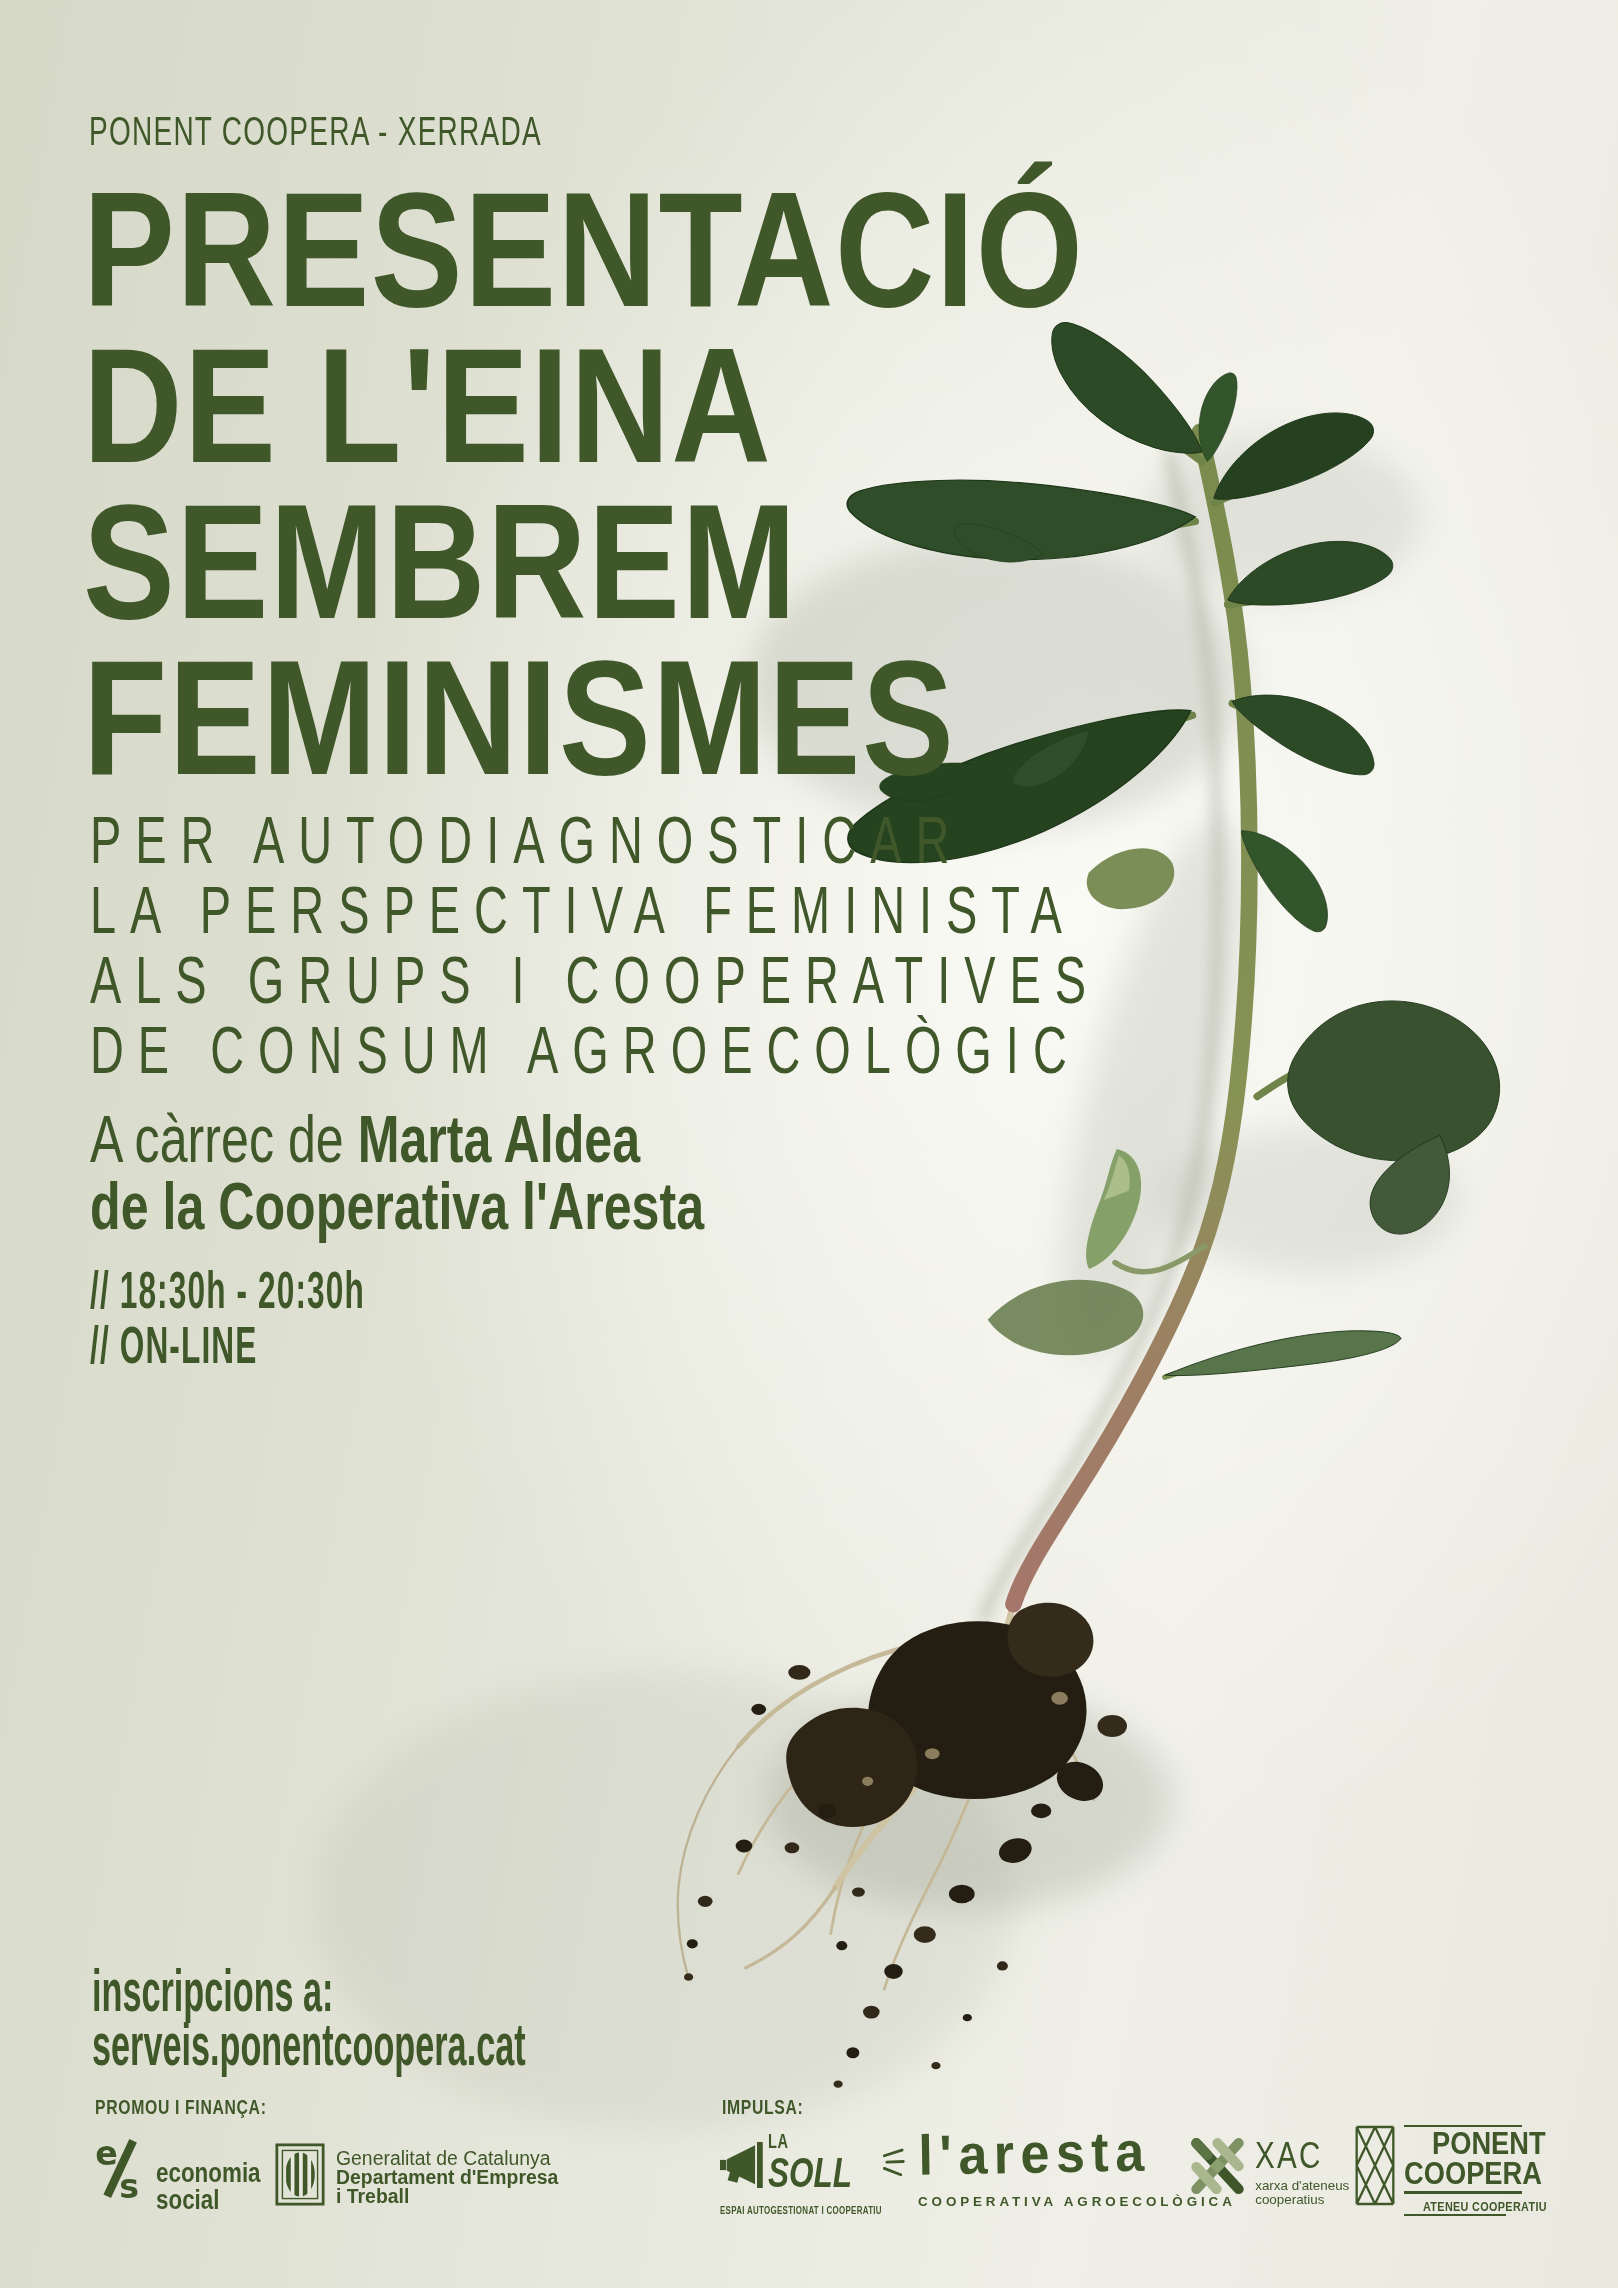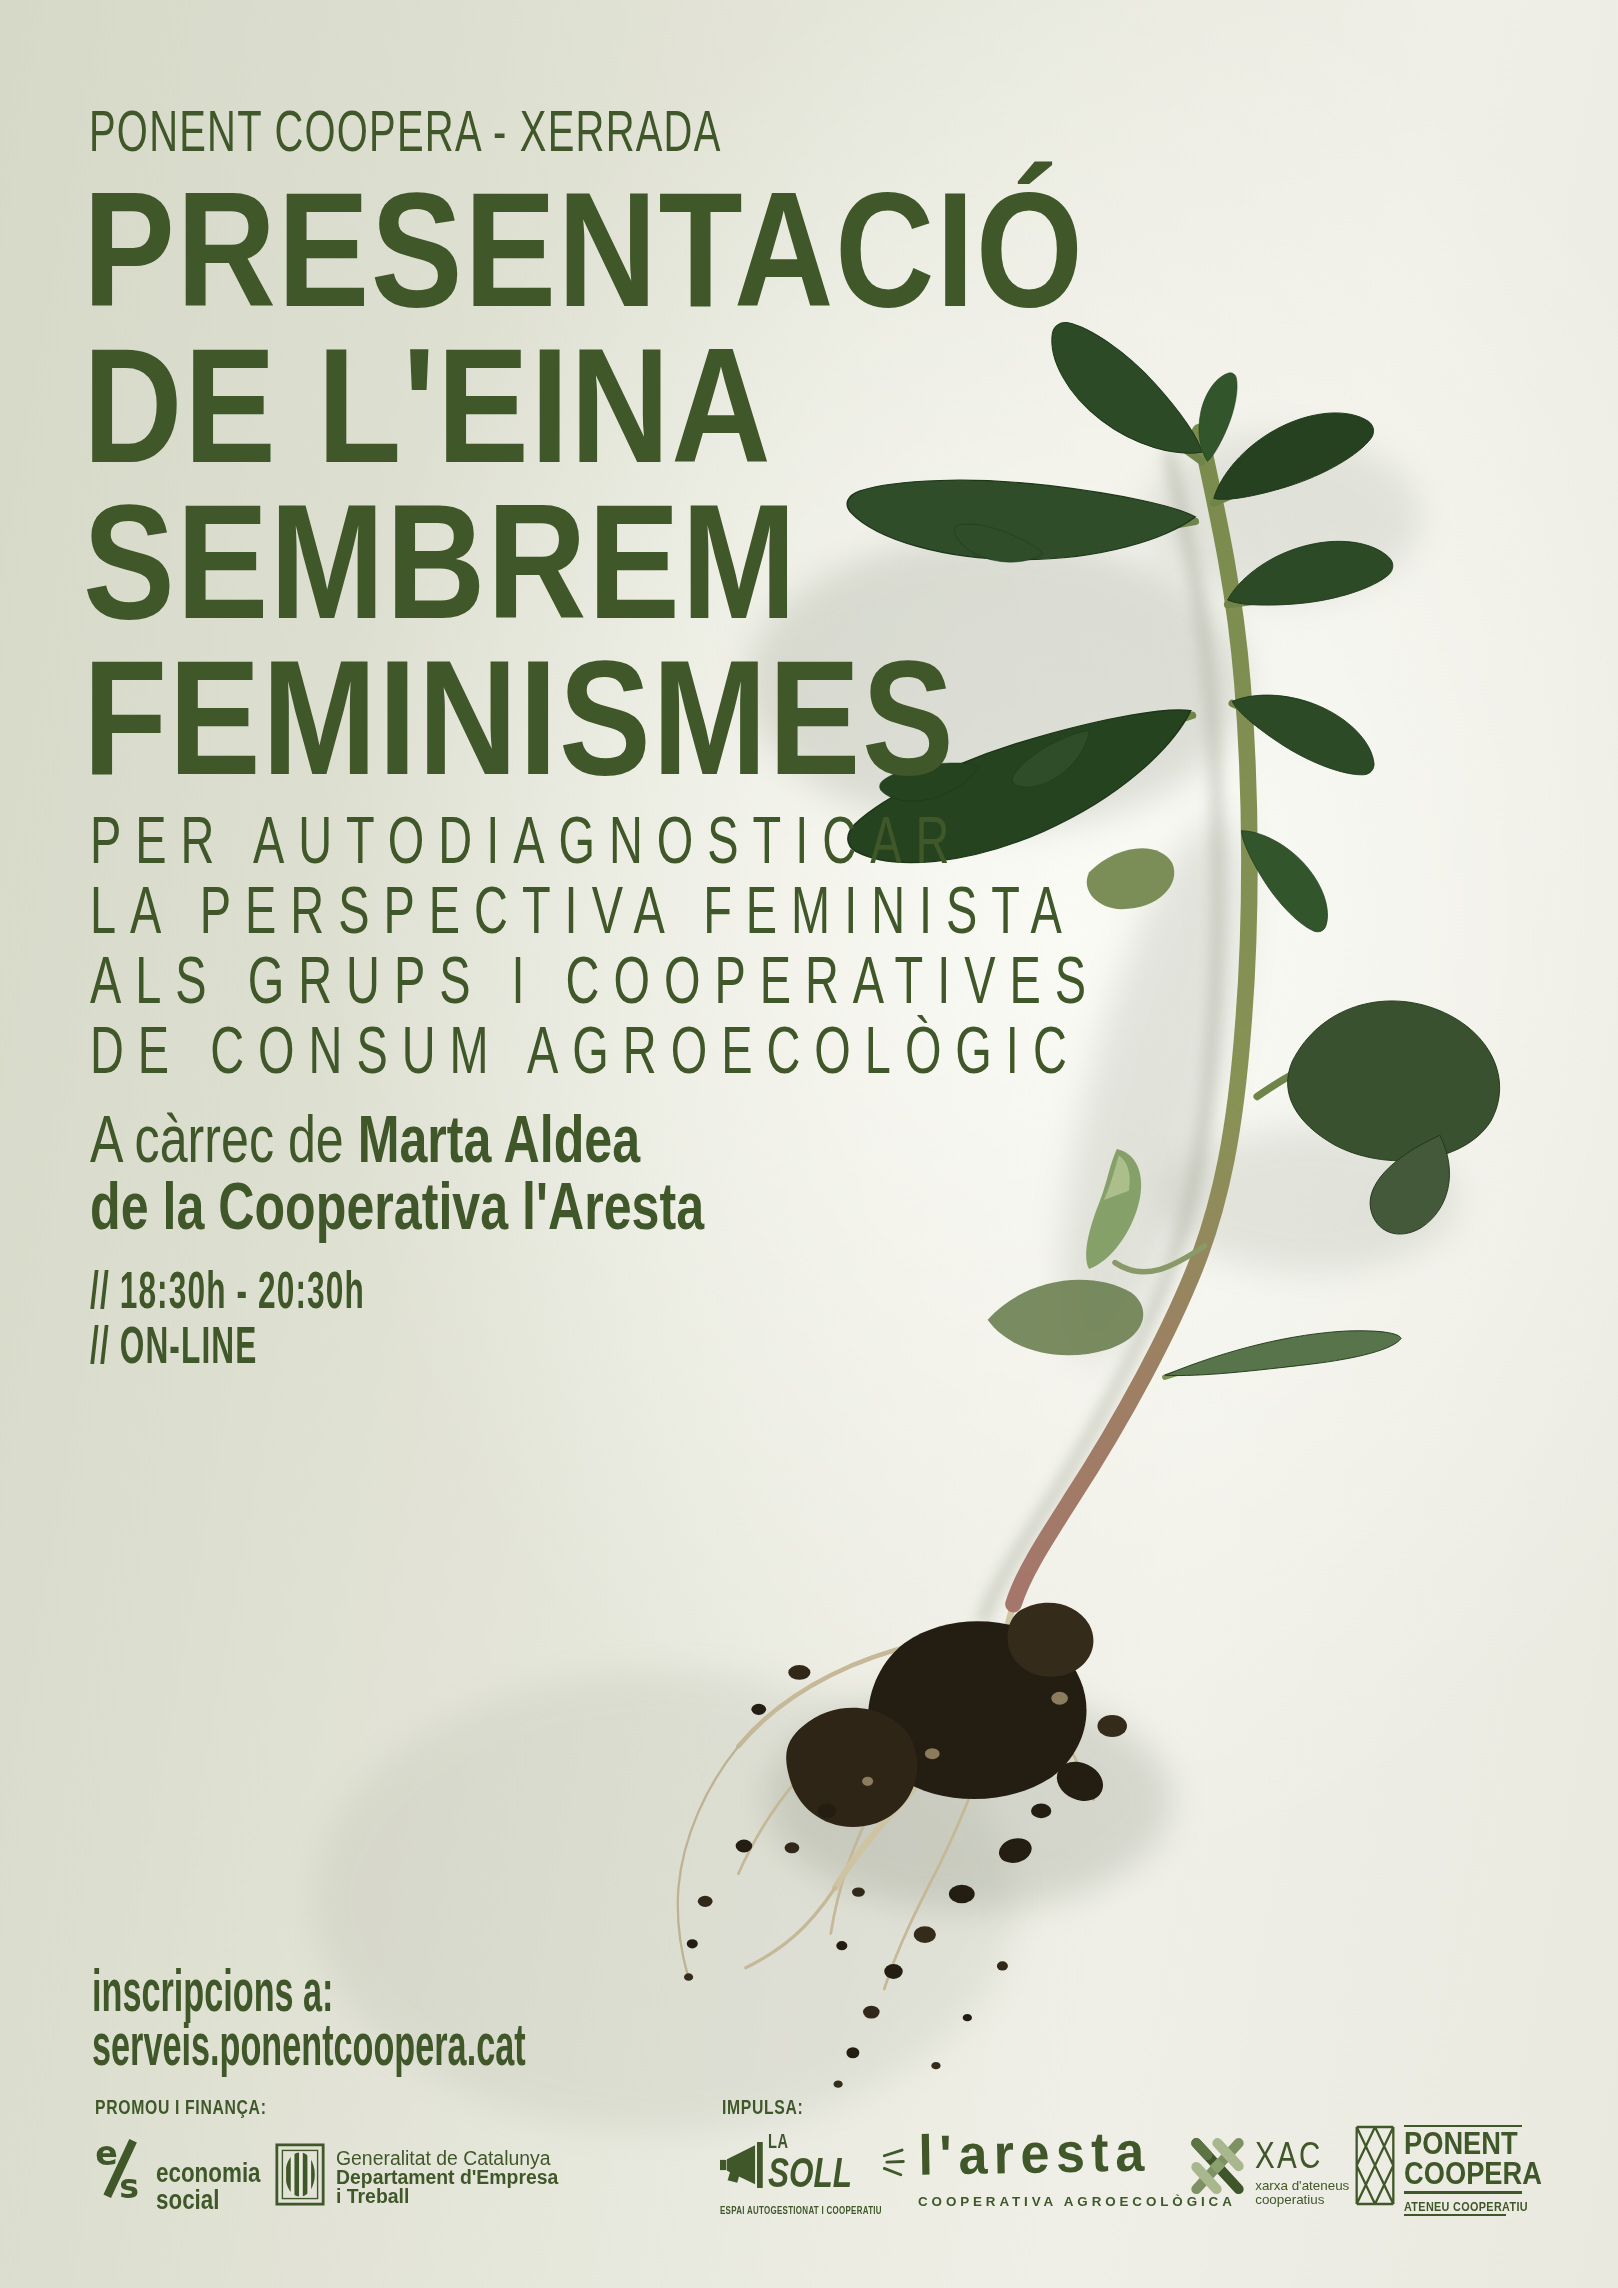--- a/index.html
+++ b/index.html
@@ -10,21 +10,21 @@
       radial-gradient(1061px 1384px at 66% 40%, rgba(253,253,249,.85), rgba(253,253,249,0) 70%),
       linear-gradient(100deg,#d6d9c8 0%,#dcdecf 22%,#e6e7db 45%,#efefe7 72%,#e9e9e0 100%);
   }
   .plant-svg{position:absolute;left:0;top:0;width:1619px;height:2289px;z-index:1;}
   .txt{position:absolute;z-index:2;color:#3f5729;}
   .cx{display:inline-block;transform-origin:0 0;white-space:nowrap;}
   .sx58{transform:scaleX(.58);} .sx62{transform:scaleX(.62);}
   .sx70{transform:scaleX(.70);} .sx75{transform:scaleX(.75);} .sx76{transform:scaleX(.76);}
   .sx80{transform:scaleX(.80);} .sx84{transform:scaleX(.84);} .sx88{transform:scaleX(.88);}
   .sx90{transform:scaleX(.90);}
-  .kicker{left:89px;top:103px;font-size:57px;line-height:57px;font-weight:400;letter-spacing:1.8px;}
+  .kicker{left:89px;top:103px;font-size:40px;line-height:57px;font-weight:400;letter-spacing:1.8px;}
   .title{left:83px;top:172px;font-weight:700;font-size:164px;line-height:156px;letter-spacing:1.8px;}
   .subtitle{left:90px;top:805px;font-size:67px;line-height:70px;font-weight:400;letter-spacing:20px;}
   .speaker{left:90px;top:1106px;font-size:66px;line-height:67px;font-weight:400;}
   .speaker b{font-weight:700;}
   .details{left:90px;top:1263px;font-size:51px;line-height:55px;font-weight:700;letter-spacing:1.8px;}
   .inscr{left:92px;top:1964px;font-size:59px;line-height:54px;font-weight:700;}
   .flabel{font-size:21px;font-weight:700;letter-spacing:0.9px;}
   .promou{left:95px;top:2095px;text-decoration:underline;} .impulsa{left:722px;top:2095px;}
   .logo{position:absolute;z-index:2;display:flex;align-items:flex-start;color:#3f5729;}
   .logo-es{left:95px;top:2139px;}
@@ -39,21 +39,21 @@
   .soll-soll{display:block;font-size:42px;font-weight:700;margin-top:1px;font-style:italic;}
   .soll-tag{font-size:10.6px;font-weight:700;margin-top:5.5px;letter-spacing:0.4px;}
   .logo-aresta{left:918px;top:2123px;display:block;}
   .aresta-script{font-size:52px;font-weight:700;letter-spacing:6.5px;transform:scaleY(1.08) rotate(-1deg);transform-origin:0 0;display:inline-block;}
   .aresta-tag{display:block;font-size:13.4px;font-weight:700;letter-spacing:3.9px;margin-top:11px;}
   .logo-xac{left:1189px;top:2130px;}
   .xac-words{margin-left:9.2px;margin-top:7.4px;}
   .xac-name{font-size:37px;font-weight:400;line-height:37px;letter-spacing:2.8px;}
   .xac-tag{font-size:13.4px;line-height:14px;margin-top:4.6px;}
   .logo-ponent{left:1353px;top:2125px;}
-  .ponent-words{margin-left:7.4px;}
+  .ponent-words{margin-left:7.4px;text-align:right;}
   .ponent-rule{height:2.8px;background:#3f5729;width:118px;}
   .ponent-rule.thin{height:1.8px;}
   .ponent-name{font-size:31px;line-height:25px;font-weight:700;margin-top:4.6px;}
   .ponent-tag{font-size:12px;font-weight:700;letter-spacing:0.4px;margin-top:5.5px;margin-bottom:0;}
 </style>
 </head>
 <body>
 
 <div class="poster">
 

